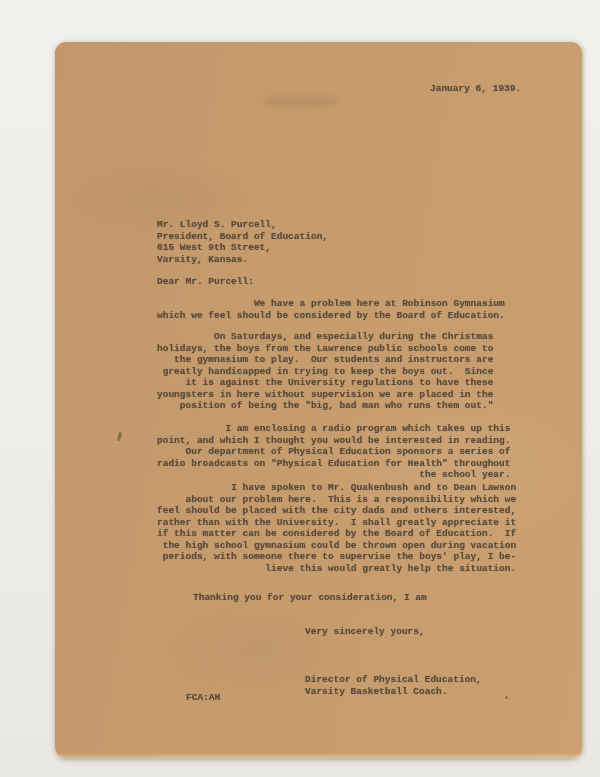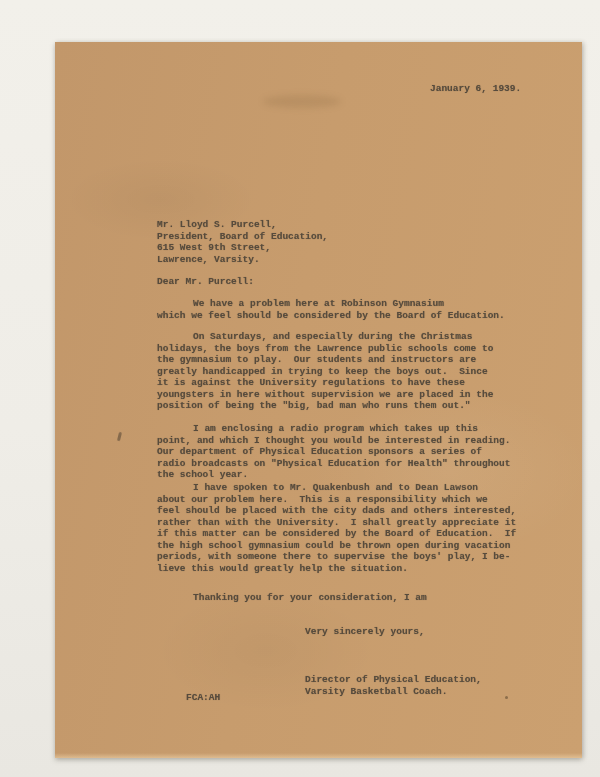--- a/index.html
+++ b/index.html
@@ -21,20 +21,21 @@
     left: 55px;
     top: 42px;
     width: 527px;
     height: 716px;
     background:
       radial-gradient(140px 60px at 20% 22%, rgba(0,0,0,0.035), transparent 70%),
       radial-gradient(200px 120px at 75% 60%, rgba(255,245,225,0.07), transparent 70%),
       radial-gradient(160px 90px at 40% 85%, rgba(0,0,0,0.03), transparent 70%),
       linear-gradient(100deg, #c2976a 0%, #c79c6d 45%, #cba070 100%);
     box-shadow: 0 2px 5px rgba(90,85,75,0.35), 2px 0 4px rgba(110,100,90,0.18);
+    border-radius: 11px;
   }
   .paper-edge-bottom {
     position: absolute;
     left: 0; right: 0; bottom: 0;
     height: 5px;
     background: linear-gradient(to bottom, rgba(235,205,160,0), rgba(238,210,168,0.6));
   }
   .ink {
     position: absolute;
     left: 0; top: 0; right: 0; bottom: 0;
@@ -45,21 +46,21 @@
     letter-spacing: 0px;
     text-shadow: 0 0 1px rgba(74,65,54,0.55);
     filter: blur(0.2px);
     opacity: 0.92;
   }
   .line { white-space: pre; }
   .block { position: absolute; }
   .date-block      { left: 375px; top: 41px;  }
   .address-block   { left: 102px; top: 177px; }
   .salutation-block{ left: 102px; top: 234px; }
-  .para            { left: 102px; }
+  .para            { left: 102px; text-align: right; }
   .para-1 { top: 256px; }
   .para-2 { top: 289px; }
   .para-3 { top: 381px; }
   .para-4 { top: 440px; }
   .para .line:first-child { padding-left: 36px; }
   .closing-block   { left: 138px; top: 550px; text-align: right; }
   .valediction-block { left: 250px; top: 584px; text-align: center; }
   .signature-block { left: 250px; top: 632px; }
   .initials-block  { left: 102px; top: 650px; padding-left: 29px; }
   
@@ -99,21 +100,21 @@
     <div class="speck"></div>
 
     <div class="ink">
 
       <div class="block date-block line">January 6, 1939.</div>
 
       <div class="block address-block">
           <div class="line">Mr. Lloyd S. Purcell,</div>
           <div class="line">President, Board of Education,</div>
           <div class="line">615 West 9th Street,</div>
-          <div class="line">Lawrence, Varsity.</div>
+          <div class="line">Varsity, Kansas.</div>
         </div>
 
       <div class="block salutation-block line">Dear Mr. Purcell:</div>
 
       <div class="block para para-1">
           <div class="line">We have a problem here at Robinson Gymnasium</div>
           <div class="line">which we feel should be considered by the Board of Education.</div>
         </div>
 
       <div class="block para para-2">

